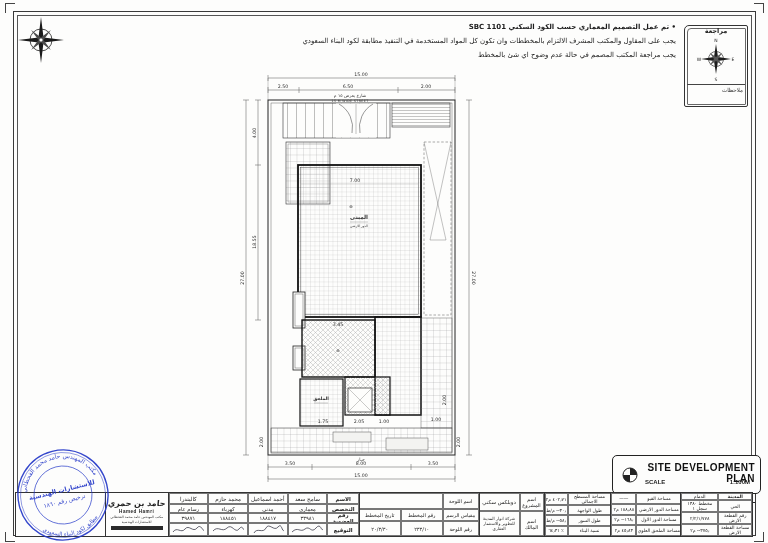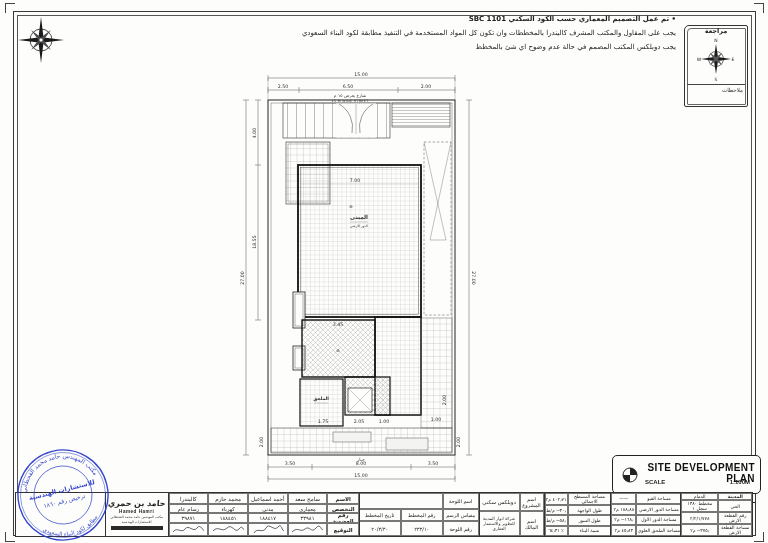--- a/index.html
+++ b/index.html
@@ -7,21 +7,21 @@
          font-family:"DejaVu Sans",sans-serif;color:#222;}
   .frame-outer{position:absolute;left:13px;top:11px;right:12px;bottom:7px;border:1.4px solid #3a3a3a;}
   .frame-inner{position:absolute;left:17px;top:15px;right:16px;bottom:11px;border:0.6px solid #555;}
   .ctick{position:absolute;width:9px;height:9px;}
   .ctick.tl{left:5px;top:3px;border-left:1.2px solid #444;border-top:1.2px solid #444;}
   .ctick.tr{right:4px;top:3px;border-right:1.2px solid #444;border-top:1.2px solid #444;}
   .ctick.bl{left:5px;bottom:1px;border-left:1.2px solid #444;border-bottom:1.2px solid #444;}
   .ctick.br{right:4px;bottom:1px;border-right:1.2px solid #444;border-bottom:1.2px solid #444;}
 
   
-  .notes{position:absolute;right:92px;top:12px;width:400px;direction:rtl;text-align:right;
+  .notes{position:absolute;right:92px;top:20px;width:400px;direction:rtl;text-align:right;
          font-size:7px;line-height:14px;color:#1d1d1d;}
   .notes .n1{font-weight:bold;}
 
   
   .northbox{position:absolute;left:684px;top:25px;width:62px;height:80px;border:1.2px solid #333;
             border-radius:5px 2px 2px 2px;background:#fdfdfc;}
   .northbox .nb-in{position:absolute;inset:1.5px;border:0.5px solid #666;border-radius:4px 1px 1px 1px;}
   .northbox .nb-title{position:absolute;top:1px;left:0;right:0;text-align:center;font-size:6.5px;font-weight:bold;direction:rtl;}
   .northbox svg{position:absolute;left:11px;top:10px;}
   .northbox .nb-div{position:absolute;left:2px;right:2px;top:58px;border-top:0.7px solid #444;}
@@ -106,22 +106,22 @@
 
   <svg class="compass-tl" width="48" height="50" viewBox="0 0 48 50">
     <circle cx="24" cy="26" r="11" fill="none" stroke="#222" stroke-width="0.8"></circle>
     <polygon points="24,3 26.5,23.5 47,26 26.5,28.5 24,49 21.5,28.5 1,26 21.5,23.5" fill="#1a1a1a"></polygon>
     <polygon points="24,12 25.8,24.2 38,26 25.8,27.8 24,40 22.2,27.8 10,26 22.2,24.2" transform="rotate(45 24 26)" fill="#4a4a4a"></polygon>
     <circle cx="24" cy="26" r="2" fill="#fff" stroke="#222" stroke-width="0.6"></circle>
   </svg>
 
   <div class="notes">
     <div class="n1">• تم عمل التصميم المعماري حسب الكود السكني  SBC 1101</div>
-    <div>يجب على المقاول والمكتب المشرف كاليندرا بالمخططات وان تكون كل المواد المستخدمة في التنفيذ مطابقة لكود البناء السعودي</div>
-    <div>يجب دوبلكس المكتب المصمم في حالة عدم وضوح اي شئ بالمخطط</div>
+    <div>يجب على المقاول والمكتب المشرف الالتزام بالمخططات وان تكون كل المواد المستخدمة في التنفيذ مطابقة لكود البناء السعودي</div>
+    <div>يجب مراجعة المكتب المصمم في حالة عدم وضوح اي شئ بالمخطط</div>
   </div>
 
   <div class="northbox">
     <div class="nb-in"></div>
     <div class="nb-title">مراجعة</div>
     <svg width="40" height="46" viewBox="0 0 40 46">
       <text x="20" y="6" text-anchor="middle" font-size="4.5" fill="#222">N</text>
       <text x="37" y="25" text-anchor="middle" font-size="4.5" fill="#222">E</text>
       <text x="20" y="45" text-anchor="middle" font-size="4.5" fill="#222">S</text>
       <text x="3" y="25" text-anchor="middle" font-size="4.5" fill="#222">W</text>

